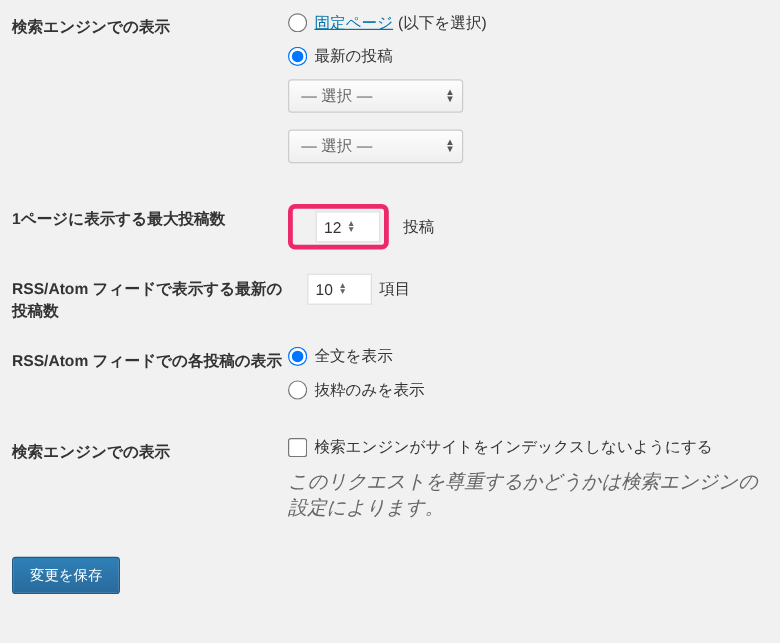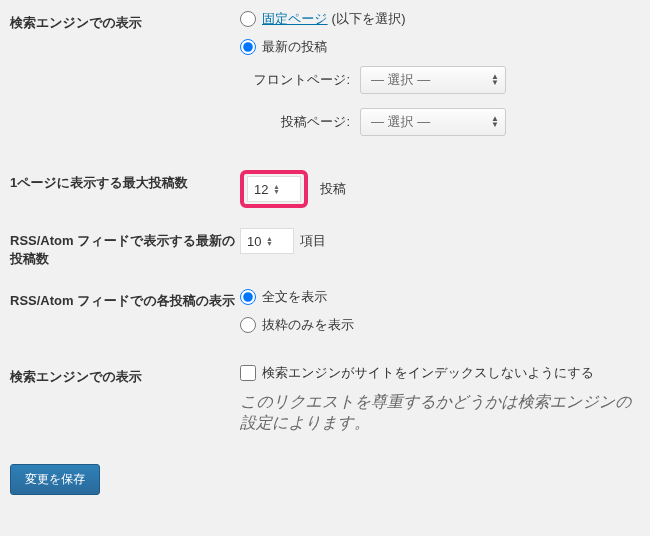--- a/index.html
+++ b/index.html
@@ -82,20 +82,21 @@
     }
     .number-input {
       display: inline-flex;
       align-items: center;
       background: #fff;
       border: 1px solid #ddd;
       height: 26px;
       width: 54px;
       padding: 0 20px 0 6px;
       font-size: 13px;
+      margin-left: 16px;
     }
     .number-input .val {
       flex: 1;
     }
     .number-input .stepper {
       display: inline-flex;
       flex-direction: column;
       line-height: 5px;
       font-size: 7px;
       color: #666;
@@ -149,31 +150,29 @@
       <div class="radio-row">
         <input type="radio" name="show_on_front" style="">
         <a href="#" class="link">固定ページ</a>
         <span class="paren">(以下を選択)</span>
       </div>
       <div class="radio-row">
         <input type="radio" name="show_on_front" checked="" style="">
         <span>最新の投稿</span>
       </div>
       <div class="sub-row">
-        <div class="sub-label">フロントページ:</div>
         <div class="select-box">
           <span>— 選択 —</span>
           <span class="select-arrows">
               <span>▲</span>
               <span>▼</span>
             </span>
         </div>
       </div>
       <div class="sub-row">
-        <div class="sub-label">投稿ページ:</div>
         <div class="select-box">
           <span>— 選択 —</span>
           <span class="select-arrows">
               <span>▲</span>
               <span>▼</span>
             </span>
         </div>
       </div>
     </div>
   </div>

